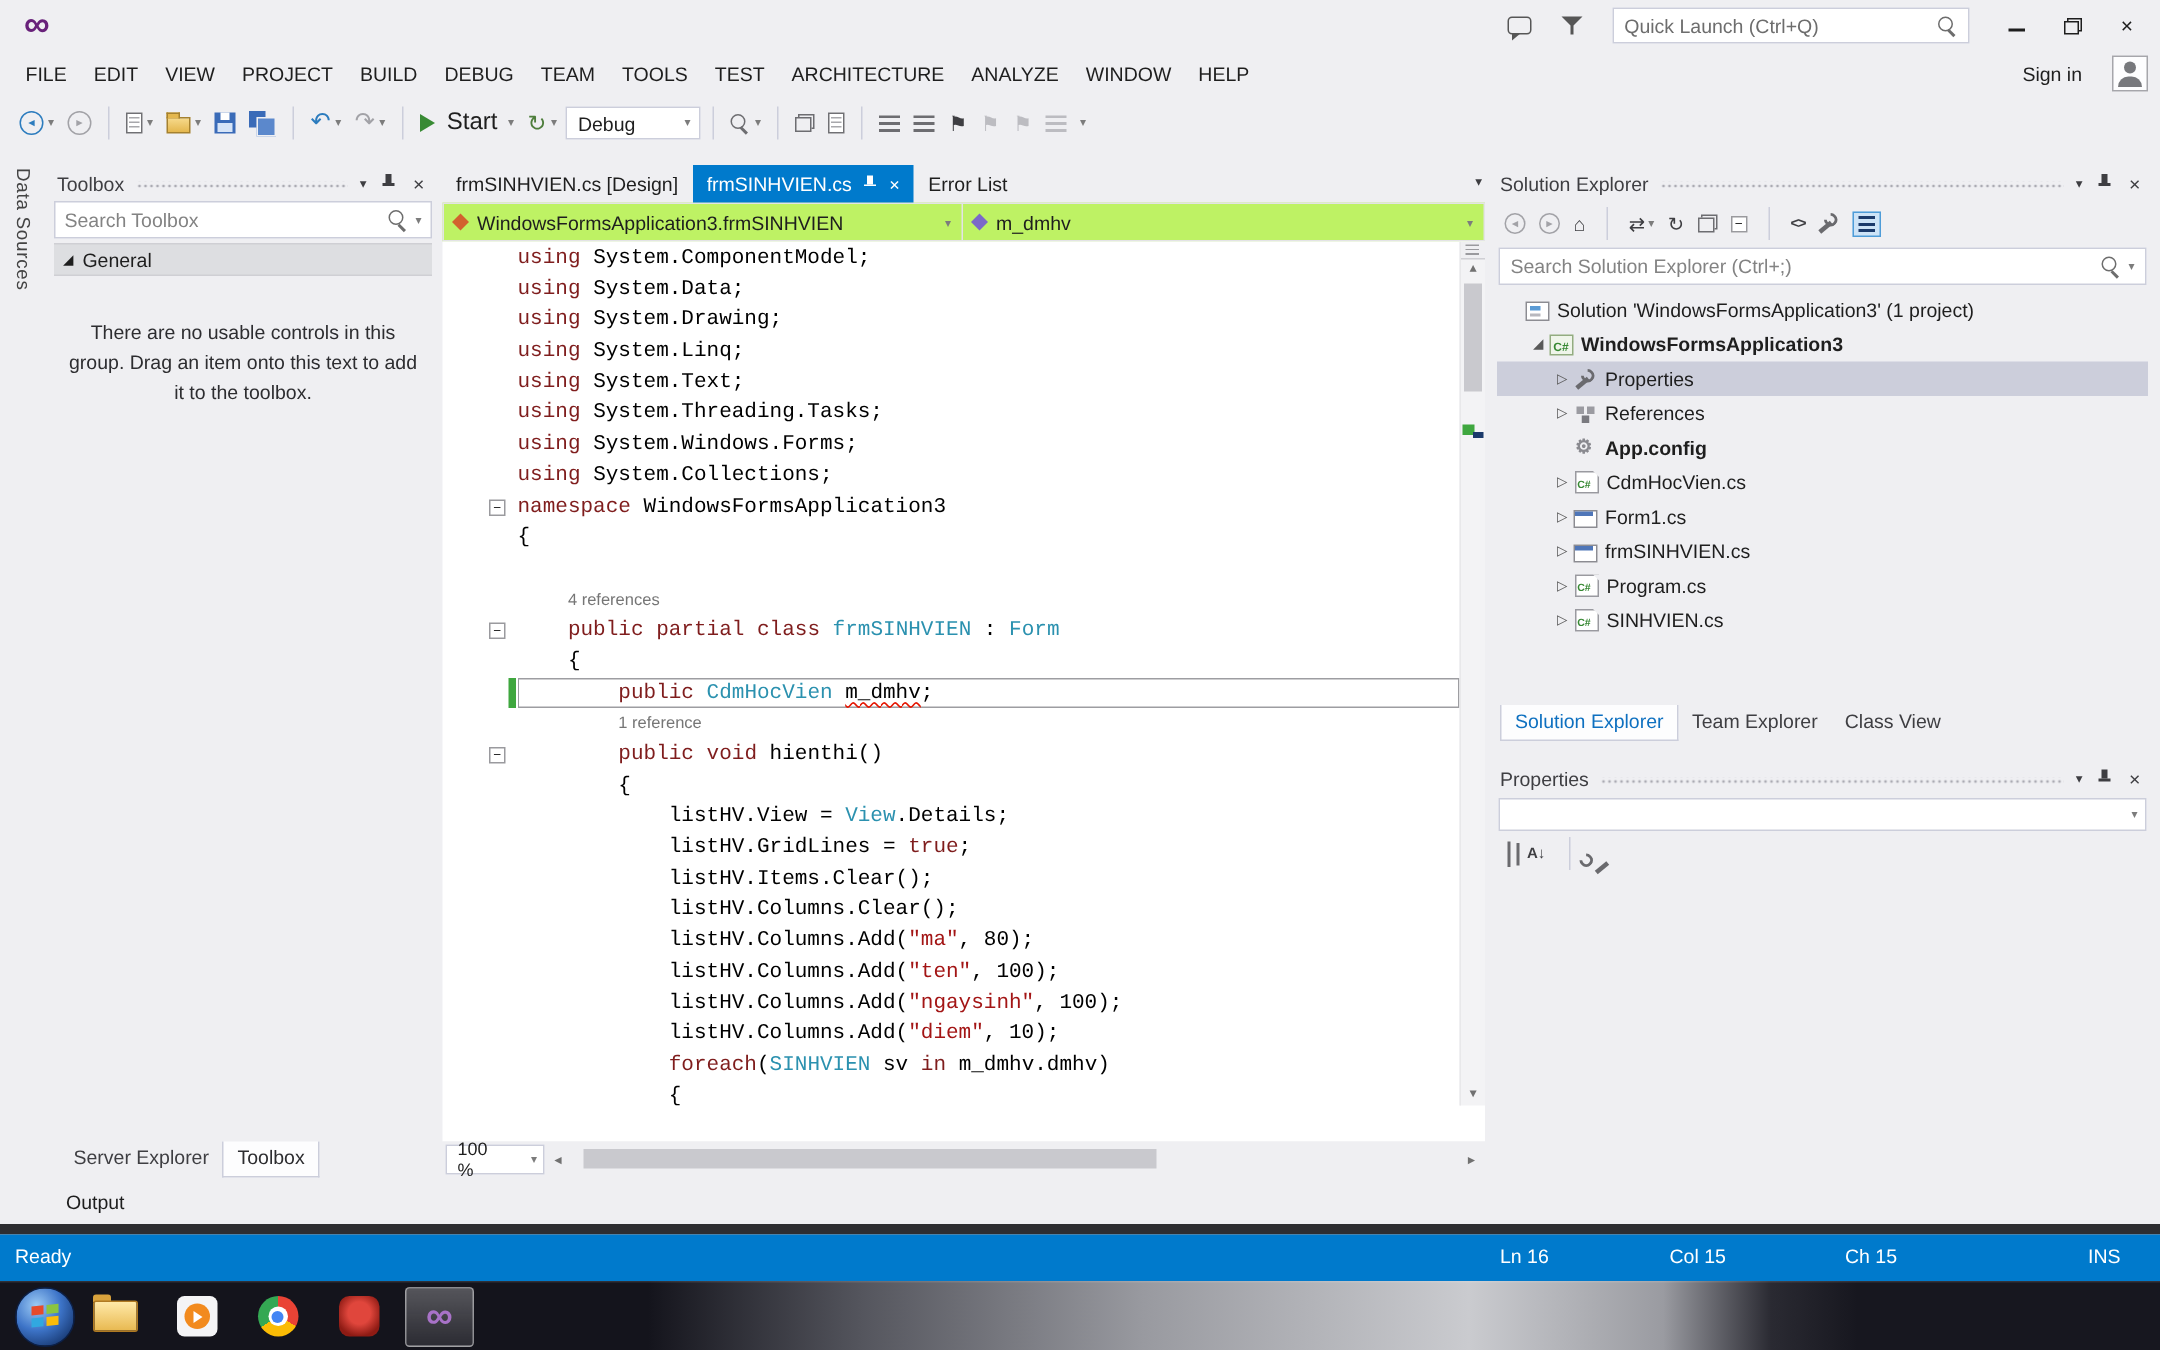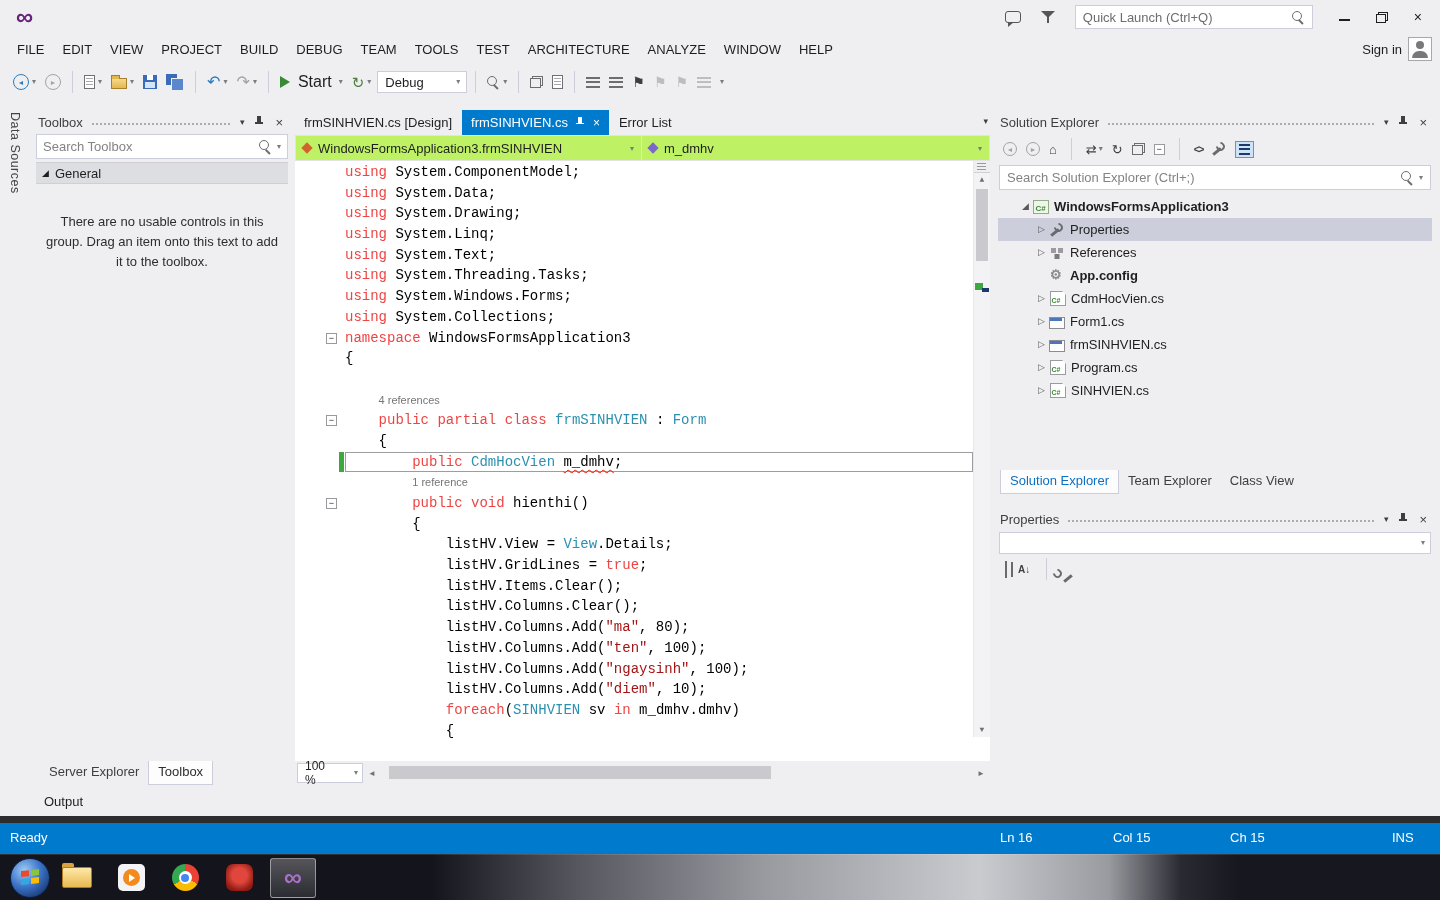--- a/index.html
+++ b/index.html
@@ -25,21 +25,21 @@
 .win-min{width:11px;height:10px;position:relative}
 .win-min::after{content:"";position:absolute;left:0;bottom:1px;width:11px;height:2px;background:#1E1E1E}
 .win-restore{width:12px;height:11px;position:relative}
 .win-restore::before{content:"";position:absolute;top:0;right:0;width:8px;height:7px;border:1px solid #1E1E1E}
 .win-restore::after{content:"";position:absolute;bottom:0;left:0;width:8px;height:7px;border:1px solid #1E1E1E;background:#EFEFF2}
 .win-close{font-size:14px;color:#1E1E1E;line-height:1}
 
 
 .menubar{position:absolute;left:0;top:34px;width:100%;height:30px;display:flex;align-items:center;padding-left:8px;font-size:13px}
 .menu-item{padding:5px 9px;white-space:nowrap}
-.menubar-right{margin-left:auto;display:flex;align-items:center;margin-right:8px}
+.menubar-right{margin-left:auto;display:flex;align-items:center;gap:14px;margin-right:8px}
 .signin{font-size:13px;color:#1E1E1E;padding:4px 6px}
 .avatar{width:24px;height:24px;border:1px solid #A6A6AB;background:#FDFDFE;position:relative}
 .avatar::before{content:"";position:absolute;top:3px;left:7px;width:8px;height:8px;border-radius:50%;background:#77787C}
 .avatar::after{content:"";position:absolute;bottom:2px;left:3px;width:16px;height:7px;border-radius:7px 7px 0 0;background:#77787C}
 
 
 .main-toolbar{position:absolute;left:0;top:64px;width:100%;height:36px;display:flex;align-items:center;padding-left:10px;gap:3px}
 .tb-btn{height:26px;display:flex;align-items:center;padding:0 3px;gap:3px}
 .tb-sep{width:1px;height:22px;background:#CCCEDB;margin:0 5px}
 .caret{font-size:8px;color:#7C7C7C;line-height:1}
@@ -115,21 +115,21 @@
 .d-purple{background:#7B68C8}
 
 .code-wrap{position:absolute;top:51px;left:0;right:0;bottom:24px;background:#fff;overflow:hidden;font-family:"Liberation Mono","DejaVu Sans Mono",monospace;font-size:14px}
 .code-lines{position:absolute;top:1px;left:0;right:17px}
 .code-line{display:flex;height:20.7px;line-height:20.7px;white-space:pre}
 .gutter{flex:0 0 50px;position:relative}
 .fold-box{position:absolute;right:8px;top:5px;width:11px;height:11px;border:1px solid #9A9A9E;background:#fff;font-size:9px;line-height:8px;text-align:center;color:#1E1E1E;font-family:"Liberation Sans",sans-serif}
 .change-bar{position:absolute;right:1px;top:0;width:5px;height:100%;background:#3FA73F}
 .line-text{flex:1;position:relative}
 .line-text.current{box-shadow:inset 0 0 0 1px #9D9DA1}
-.seg-kw{color:#ef4444}
+.seg-kw{color:#7f1d1d}
 .seg-ty{color:#2B91AF}
 .seg-st{color:#A31515}
 .seg-pl{color:#000}
 .seg-cl{font-family:"Liberation Sans",sans-serif;font-size:11px;color:#767676}
 .seg-er{color:#000;text-decoration-line:underline;text-decoration-style:wavy;text-decoration-color:#E51400;text-decoration-thickness:1px;text-underline-offset:3px}
 
 .vscroll{position:absolute;top:0;right:0;bottom:24px;width:17px;background:#F3F3F5;border-left:1px solid #E8E8EA}
 .vsplit{position:absolute;top:0;left:0;width:100%;height:12px;background:#EFEFF2;border-bottom:1px solid #CFCFD4;background-image:repeating-linear-gradient(#9A9A9E 0 1px,transparent 1px 3px);background-size:9px 9px;background-position:3px 2px;background-repeat:no-repeat}
 .vs-arrow{position:absolute;left:0;width:100%;text-align:center;font-size:8px;color:#717171;line-height:1}
 .vs-up{top:15px}.vs-down{bottom:3px}
@@ -511,20 +511,25 @@
       <span class="se-ico pressed">
           <span class="icon-lines" style="width:11px;background:repeating-linear-gradient(#1B3A6B 0 2px,transparent 2px 4.5px)"></span>
         </span>
     </div>
     <div class="se-search">
       <span class="sb-text">Search Solution Explorer (Ctrl+;)</span>
       <span class="mag"></span>
       <span class="caret">▾</span>
     </div>
     <div class="se-tree">
+        <div class="tree-row" style="padding-left: 4px;">
+          <span class="expander"></span>
+          <span class="t-icon t-solution"></span>
+          <span class="tree-label">Solution 'WindowsFormsApplication3' (1 project)</span>
+        </div>
         <div class="tree-row" style="padding-left: 20px;">
           <span class="expander">◢</span>
           <span class="t-icon t-csproj"></span>
           <span class="tree-label bold">WindowsFormsApplication3</span>
         </div>
         <div class="tree-row selected" style="padding-left: 36px;">
           <span class="expander">▷</span>
           <span class="t-icon t-properties"></span>
           <span class="tree-label">Properties</span>
         </div>

